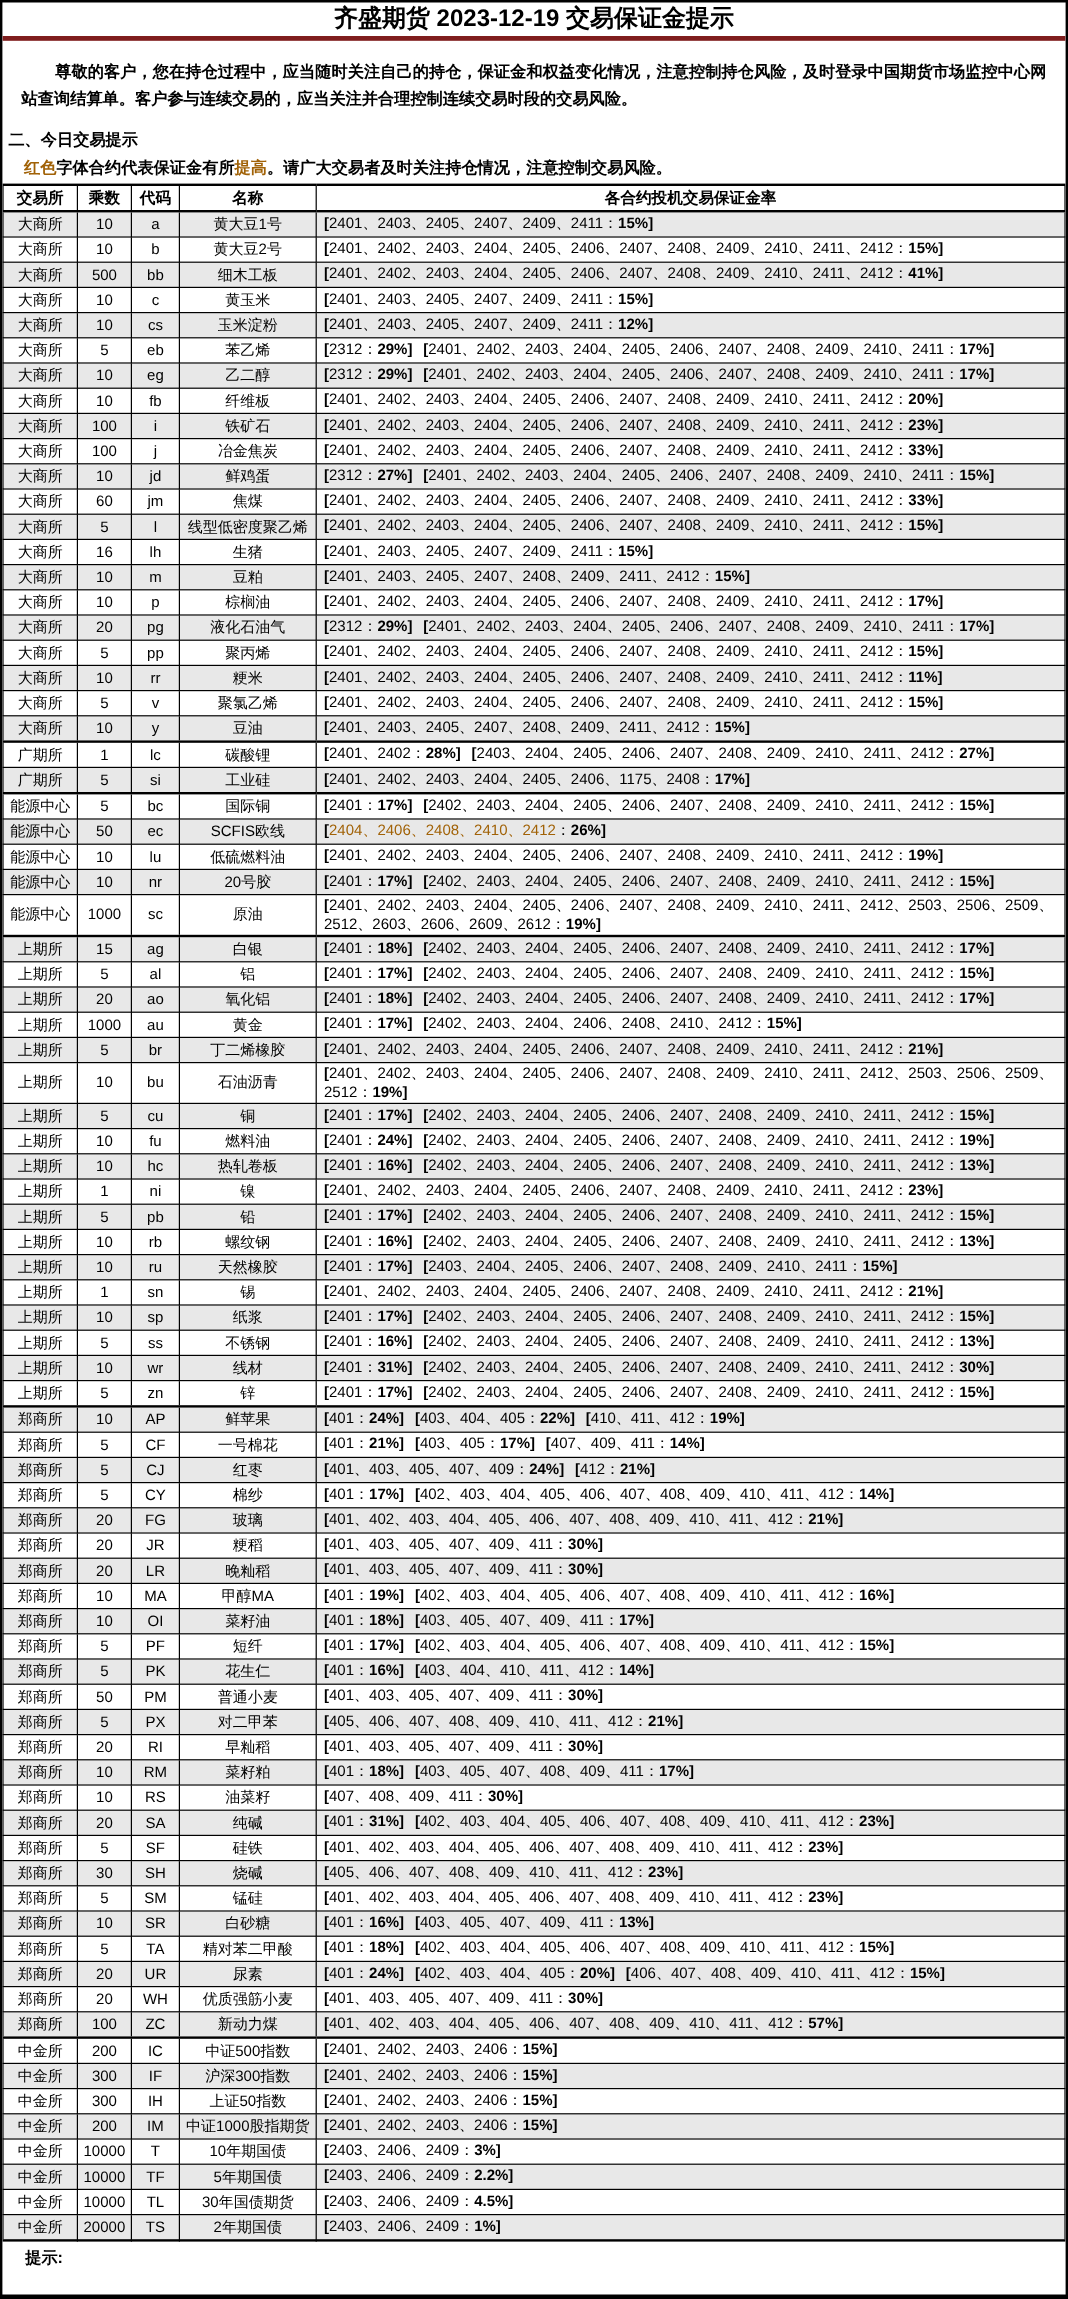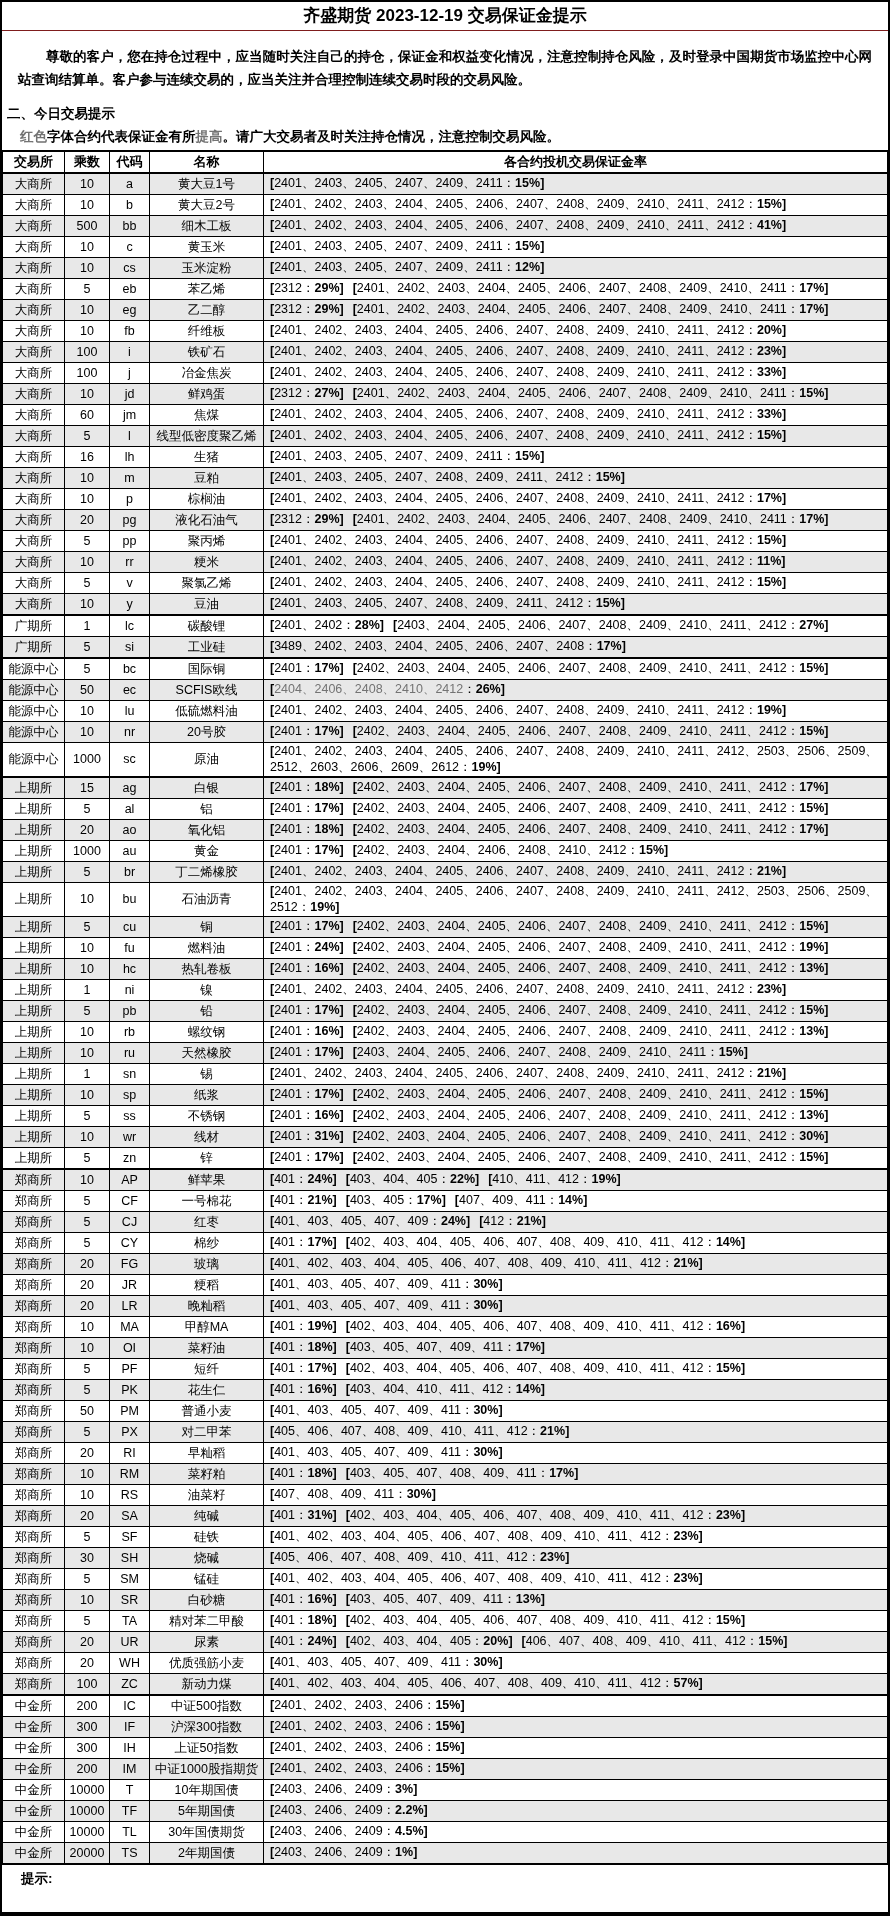--- a/index.html
+++ b/index.html
@@ -4,28 +4,28 @@
 <style>
   html,body{margin:0;padding:0;background:#fff;}
   body{font-family:"Liberation Sans","DejaVu Sans",sans-serif;color:#000;}
   .page{
     width:890px;height:1916px;box-sizing:border-box;background:#fff;
     border:2px solid #000;border-bottom:4px solid #000;
     overflow:hidden;
   }
   .title-bar{
     height:28px;line-height:28px;text-align:center;
-    font-size:17px;font-weight:bold;
-    border-bottom:1px solid #7f1d1d;
+    font-size:20px;font-weight:bold;
+    border-bottom:4px solid #7f1d1d;
   }
   .intro{font-size:13.5px;font-weight:bold;padding:3px 5px 0 5px;}
   .intro .hline{line-height:23px;}
   .intro .para{line-height:23px;text-indent:28px;text-align:justify;margin:11px;}
   .intro .hint{line-height:23px;padding-left:13px;}
-  .red{color:#737373;}
+  .red{color:#a16207;}
   table.margin-table{
     width:100%;border-collapse:collapse;table-layout:fixed;
     margin-top:2px;
   }
   table.margin-table th{
     border:1px solid #000;border-top:2px solid #000;border-bottom:2px solid #000;
     font-size:13px;font-weight:bold;height:20px;padding:0;
   }
   table.margin-table td{
     border:1px solid #000;font-size:12.5px;height:18px;
@@ -227,21 +227,21 @@
           <td>1</td>
           <td>lc</td>
           <td>碳酸锂</td>
           <td class="rate"><span class="seg"><span class="br">[</span><span>2401、2402</span><span>：</span><span class="rate-pct">28%</span><span class="br">]</span></span><span class="seg"><span class="br">[</span><span>2403、2404、2405、2406、2407、2408、2409、2410、2411、2412</span><span>：</span><span class="rate-pct">27%</span><span class="br">]</span></span></td>
         </tr>
         <tr class="alt">
           <td>广期所</td>
           <td>5</td>
           <td>si</td>
           <td>工业硅</td>
-          <td class="rate"><span class="seg"><span class="br">[</span><span>3489、2402、2403、2404、2405、2406、2407、2408</span><span>：</span><span class="rate-pct">17%</span><span class="br">]</span></span></td>
+          <td class="rate"><span class="seg"><span class="br">[</span><span>2401、2402、2403、2404、2405、2406、1175、2408</span><span>：</span><span class="rate-pct">17%</span><span class="br">]</span></span></td>
         </tr>
         <tr class="group-start">
           <td>能源中心</td>
           <td>5</td>
           <td>bc</td>
           <td>国际铜</td>
           <td class="rate"><span class="seg"><span class="br">[</span><span>2401</span><span>：</span><span class="rate-pct">17%</span><span class="br">]</span></span><span class="seg"><span class="br">[</span><span>2402、2403、2404、2405、2406、2407、2408、2409、2410、2411、2412</span><span>：</span><span class="rate-pct">15%</span><span class="br">]</span></span></td>
         </tr>
         <tr class="alt">
           <td>能源中心</td>

